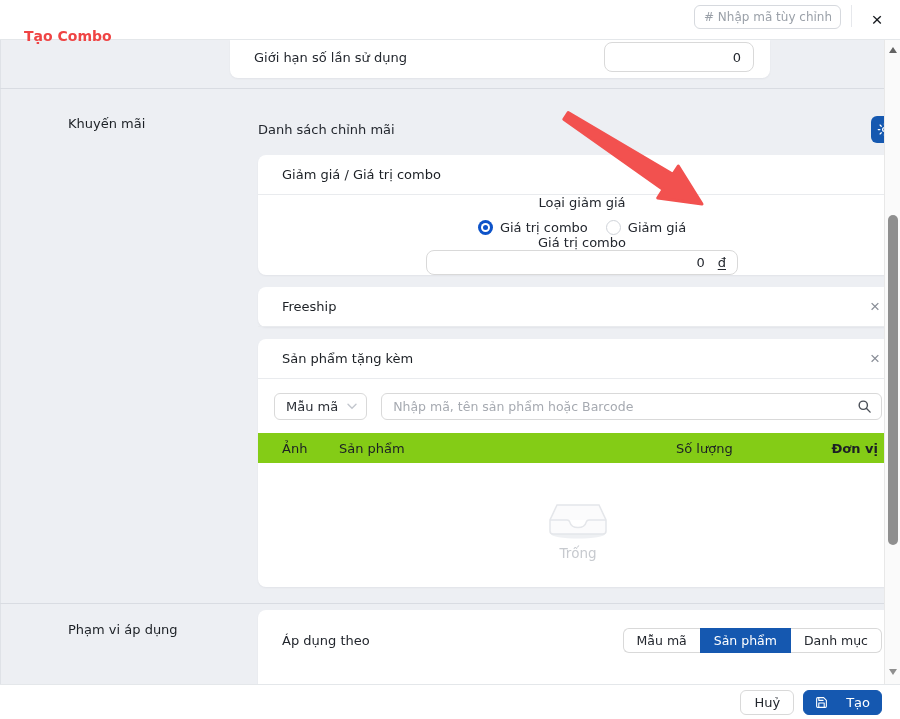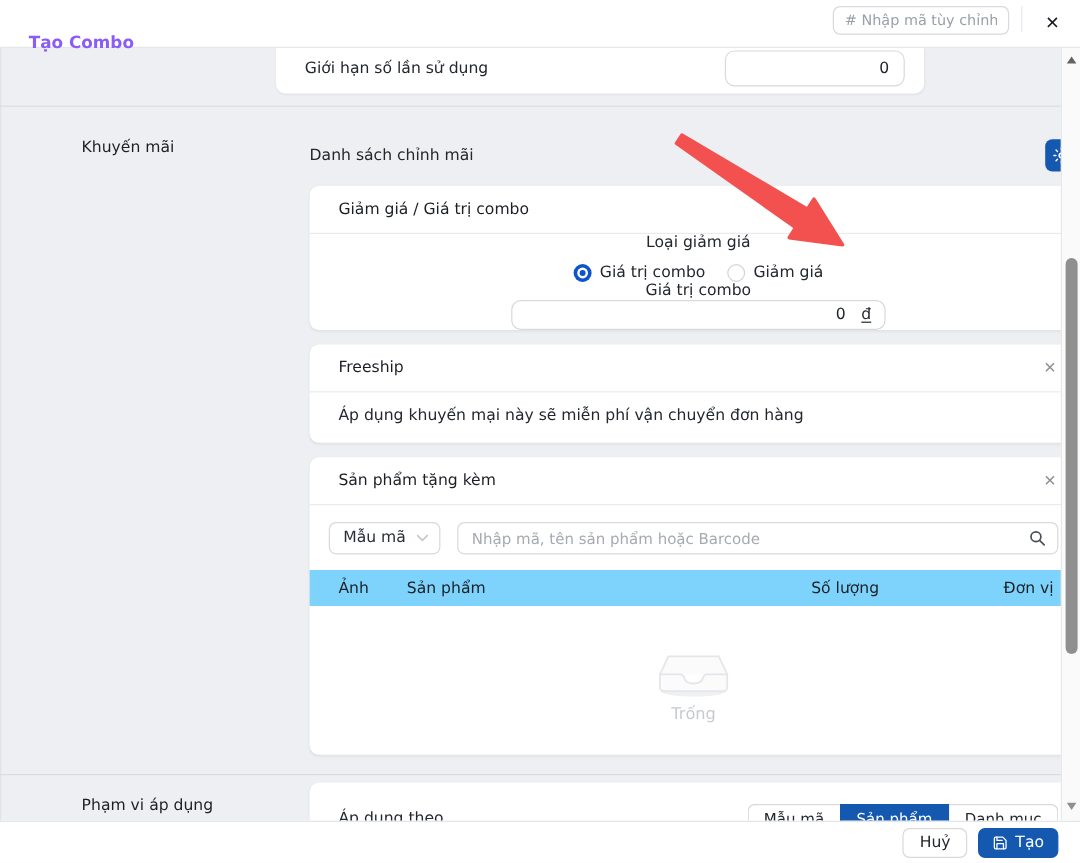--- a/index.html
+++ b/index.html
@@ -9,21 +9,21 @@
     font-family:"DejaVu Sans","Liberation Sans",sans-serif;
     font-size:13px; color:#23272e; background:#fff;
     display:flex; flex-direction:column;
   }
   
   .hdr {
     height:40px; flex:0 0 40px; background:#fff; border-bottom:1px solid #e4e7ea;
     display:flex; align-items:center; justify-content:space-between;
     padding:0 8px 0 24px; z-index:30;
   }
-  .hdr-title { font-size:14px; font-weight:600; color:#8b5cf6;margin-top:32px; }
+  .hdr-title { font-size:14px; font-weight:600; color:#ef4444;margin-top:32px; }
   .hdr-right { display:flex; align-items:flex-start; }
   .code-input {
     width:147px; height:24px; border:1px solid #d6d9de; border-radius:6px;
     padding:0 9px; font-family:inherit; font-size:12px; color:#23272e; outline:none;
   }
   .code-input::placeholder { color:#9aa0a8; }
   .hdr-sep { width:1px; height:22px; background:#e6e8ec; margin:0 10px; }
   .hdr-close {
     width:30px; height:30px; display:flex; align-items:center; justify-content:center;
     font-size:19px; color:#15181d; cursor:pointer; background:none; border:none; line-height:1;
@@ -87,25 +87,25 @@
   .select-box {
     height:27px; min-width:68px; border:1px solid #d9d9d9; border-radius:6px; background:#fff;
     display:flex; align-items:center; gap:9px; padding:0 9px 0 11px; color:#2a2e35; cursor:pointer;
   }
   .search-box {
     flex:1; height:27px; border:1px solid #d9d9d9; border-radius:6px; background:#fff;
     display:flex; align-items:center; padding:0 9px 0 11px;
   }
   .search-box input { flex:1; border:none; outline:none; font-family:inherit; font-size:12.5px; color:#23272e; background:transparent; }
   .search-box input::placeholder { color:#a6aab1; }
-  .thead { display:flex; align-items:center; height:30px; background:#7dd3fc; padding:0 20px 0 24px; color:#1c2025; }
+  .thead { display:flex; align-items:center; height:30px; background:#84cc16; padding:0 20px 0 24px; color:#1c2025; }
   .th-anh { width:57px; }
   .th-sp { flex:1; }
   .th-sl { width:142px; }
-  .th-dv { width:60px; text-align:right; }
+  .th-dv { width:60px; text-align:right;font-weight:bold; }
   .empty-zone { height:124px; display:flex; flex-direction:column; align-items:center; justify-content:center; gap:4px; }
   .empty-text { color:#c7cacf; font-size:13.5px; }
 
   .sec-end-gap { height:16px; }
 
   
   .sec-scope { padding-top:6px; }
   .sec-scope .sec-left { padding-top:12px; }
   .scope-card { border-radius:8px 8px 0 0; min-height:120px; padding:0 16px 0 24px; }
   .scope-row { display:flex; align-items:center; justify-content:space-between; padding-top:18px; }
@@ -129,21 +129,21 @@
     height:35px; flex:0 0 35px; background:#fff; border-top:1px solid #e4e7ea; z-index:30;
     display:flex; align-items:center; justify-content:flex-end; gap:9px; padding-right:18px;
   }
   .btn-cancel {
     height:25px; padding:0 13px; background:#fff; border:1px solid #d9d9d9; border-radius:6px;
     font-family:inherit; font-size:13px; color:#23272e; cursor:pointer;
   }
   .btn-create {
     height:25px; padding:0 11px; background:var(--accent,#1558b0); border:1px solid var(--accent,#1558b0);
     border-radius:6px; font-family:inherit; font-size:13px; color:#fff; cursor:pointer;
-    display:flex; align-items:center; gap:6px;
+    display:flex; align-items:center; gap:18px;
   }
   .arrow-layer { position:absolute; left:0; top:0; width:900px; height:719px; pointer-events:none; z-index:40; }
   .arrow-poly { fill:var(--arrow,#f2514f); stroke:var(--arrow,#f2514f); stroke-width:3; stroke-linejoin:round; }
 </style>
 </head>
 <body>
 
 <div class="app">
 
   <div class="hdr">
@@ -207,21 +207,20 @@
               <span class="money-suffix">đ</span>
             </div>
           </div>
         </div>
 
         <div class="card mt12">
           <div class="card-head">
             <span class="card-title">Freeship</span>
             <button class="x-btn">×</button>
           </div>
-          <div class="freeship-body">Áp dụng khuyến mại này sẽ miễn phí vận chuyển đơn hàng</div>
         </div>
 
         <div class="card mt12">
           <div class="card-head">
             <span class="card-title">Sản phẩm tặng kèm</span>
             <button class="x-btn">×</button>
           </div>
           <div class="gift-controls">
             <div class="select-box">
               <span>Mẫu mã</span>

